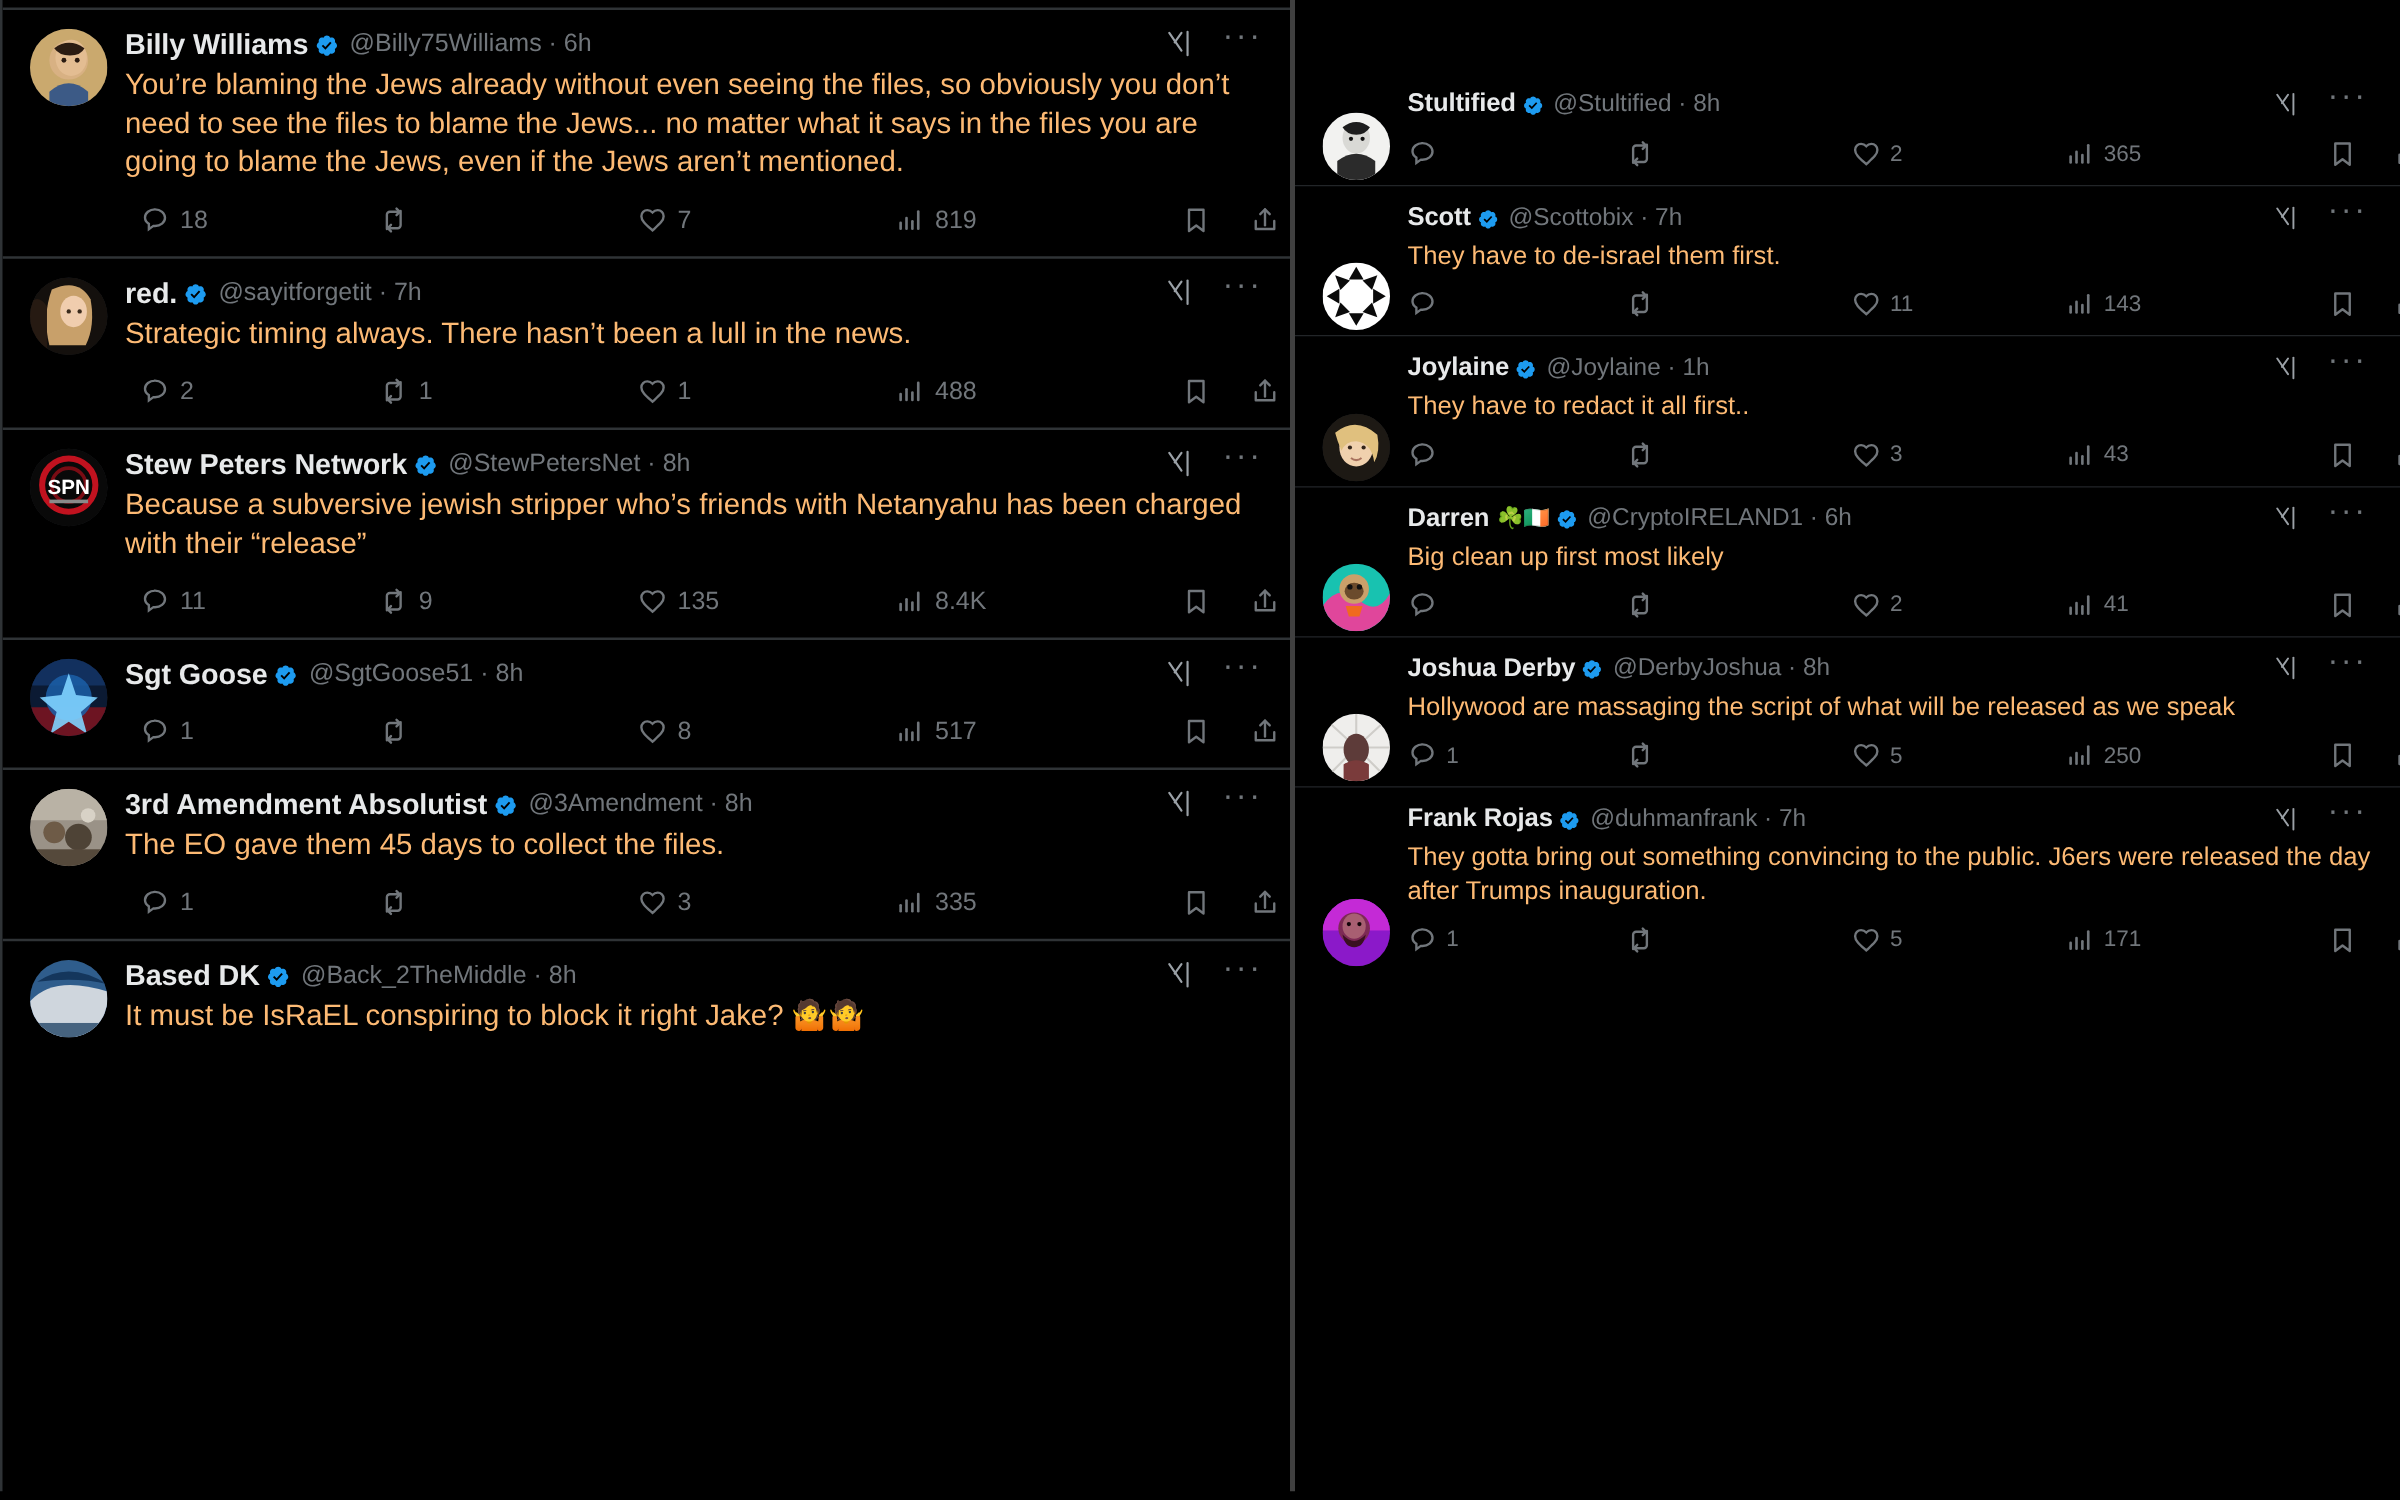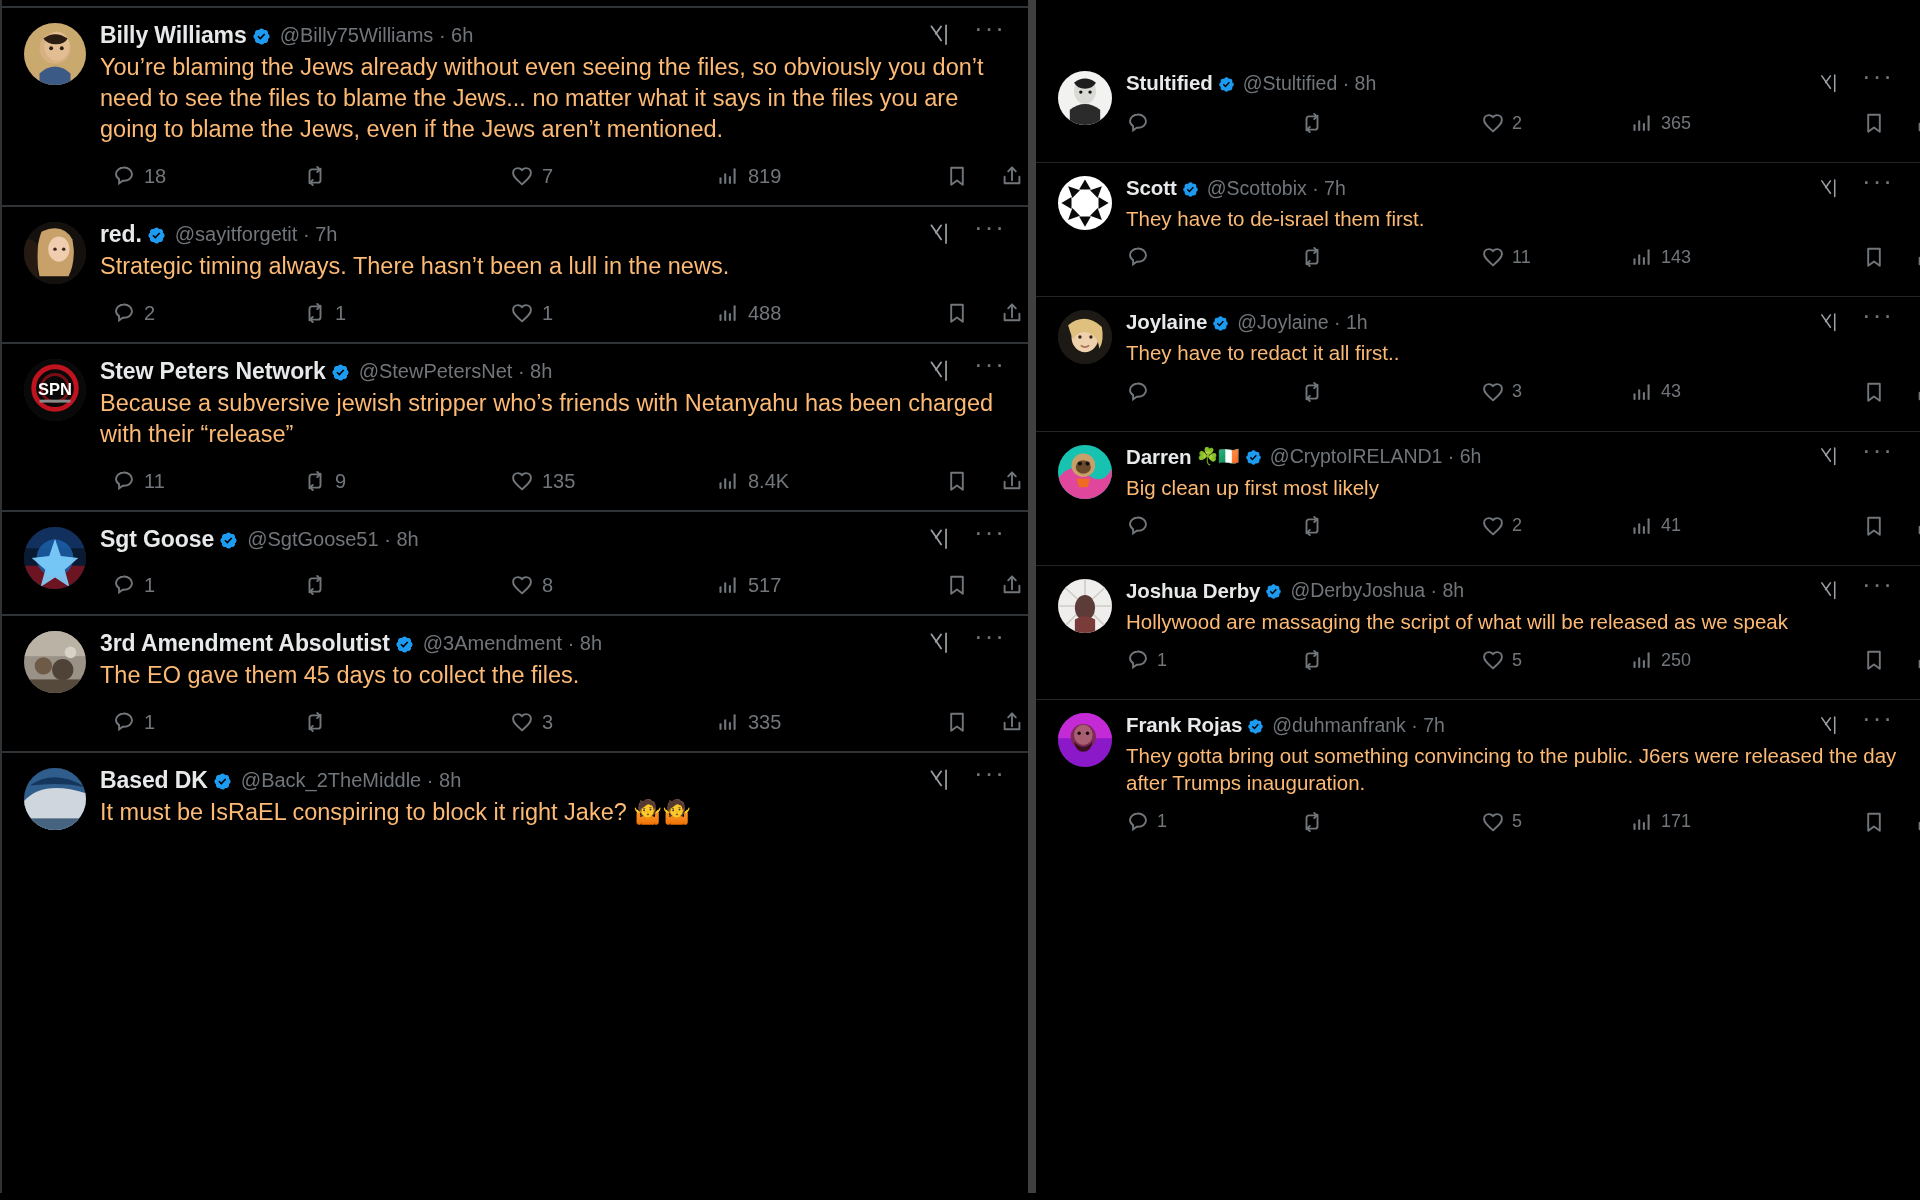--- a/index.html
+++ b/index.html
@@ -9,21 +9,21 @@
     font-family: "Liberation Sans", sans-serif;
     overflow: hidden;
   }
   .screen { position: relative; width: 1920px; height: 1200px; background: #000; display: flex; }
 
   
   .col-left {
     width: 1036px; height: 1193px;
     background: #000;
     border-left: 2px solid #2f3336;
-    border-right: 8px solid #404040;
+    border-right: 4px solid #404040;
     overflow: hidden;
     position: relative;
   }
   .col-left .top-rule {
     height: 8px; border-bottom: 2px solid #2f3336;
   }
   .col-right {
     width: 884px; height: 1200px;
     background: #000;
     overflow: hidden;
@@ -32,22 +32,23 @@
   .col-right .top-gap { height: 58px; }
 
   
   .post {
     display: flex;
     padding: 12px 18px 6px 22px;
     border-bottom: 2px solid #2f3336;
     position: relative;
   }
   .col-right .post {
-    padding: 10px 22px 18px 22px;
+    padding: 10px 22px 4px 22px;
     border-bottom: 1px solid #222528;
+    align-items: flex-end;
   }
   .post.no-border { border-bottom: none; }
 
   .avatar-wrap { flex: 0 0 auto; padding-top: 3px; }
   .avatar {
     width: 62px; height: 62px; border-radius: 50%;
     background: #1c1f23;
     overflow: hidden;
     position: relative;
     display: block;
@@ -112,21 +113,21 @@
   .col-left .a-repost { position:absolute; left: 203px; }
   .col-left .a-like   { position:absolute; left: 410px; }
   .col-left .a-views  { position:absolute; left: 616px; }
   .col-left .a-bm     { position:absolute; left: 845px; }
   .col-left .a-share  { position:absolute; left: 900px; }
 
   
   .col-right .a-reply  { position:absolute; left: 0px;   }
   .col-right .a-repost { position:absolute; left: 174px; }
   .col-right .a-like   { position:absolute; left: 355px; }
-  .col-right .a-views  { position:absolute; left: 504px; }
+  .col-right .a-views  { position:absolute; left: 526px; }
   .col-right .a-bm     { position:absolute; left: 736px; }
   .col-right .a-share  { position:absolute; left: 789px; }
 
   svg { display: block; }
   .ico { fill: none; stroke: #71767b; stroke-width: 1.9; }
 
   
   .av-img { width: 100%; height: 100%; display:block; }
 </style>
 </head>

